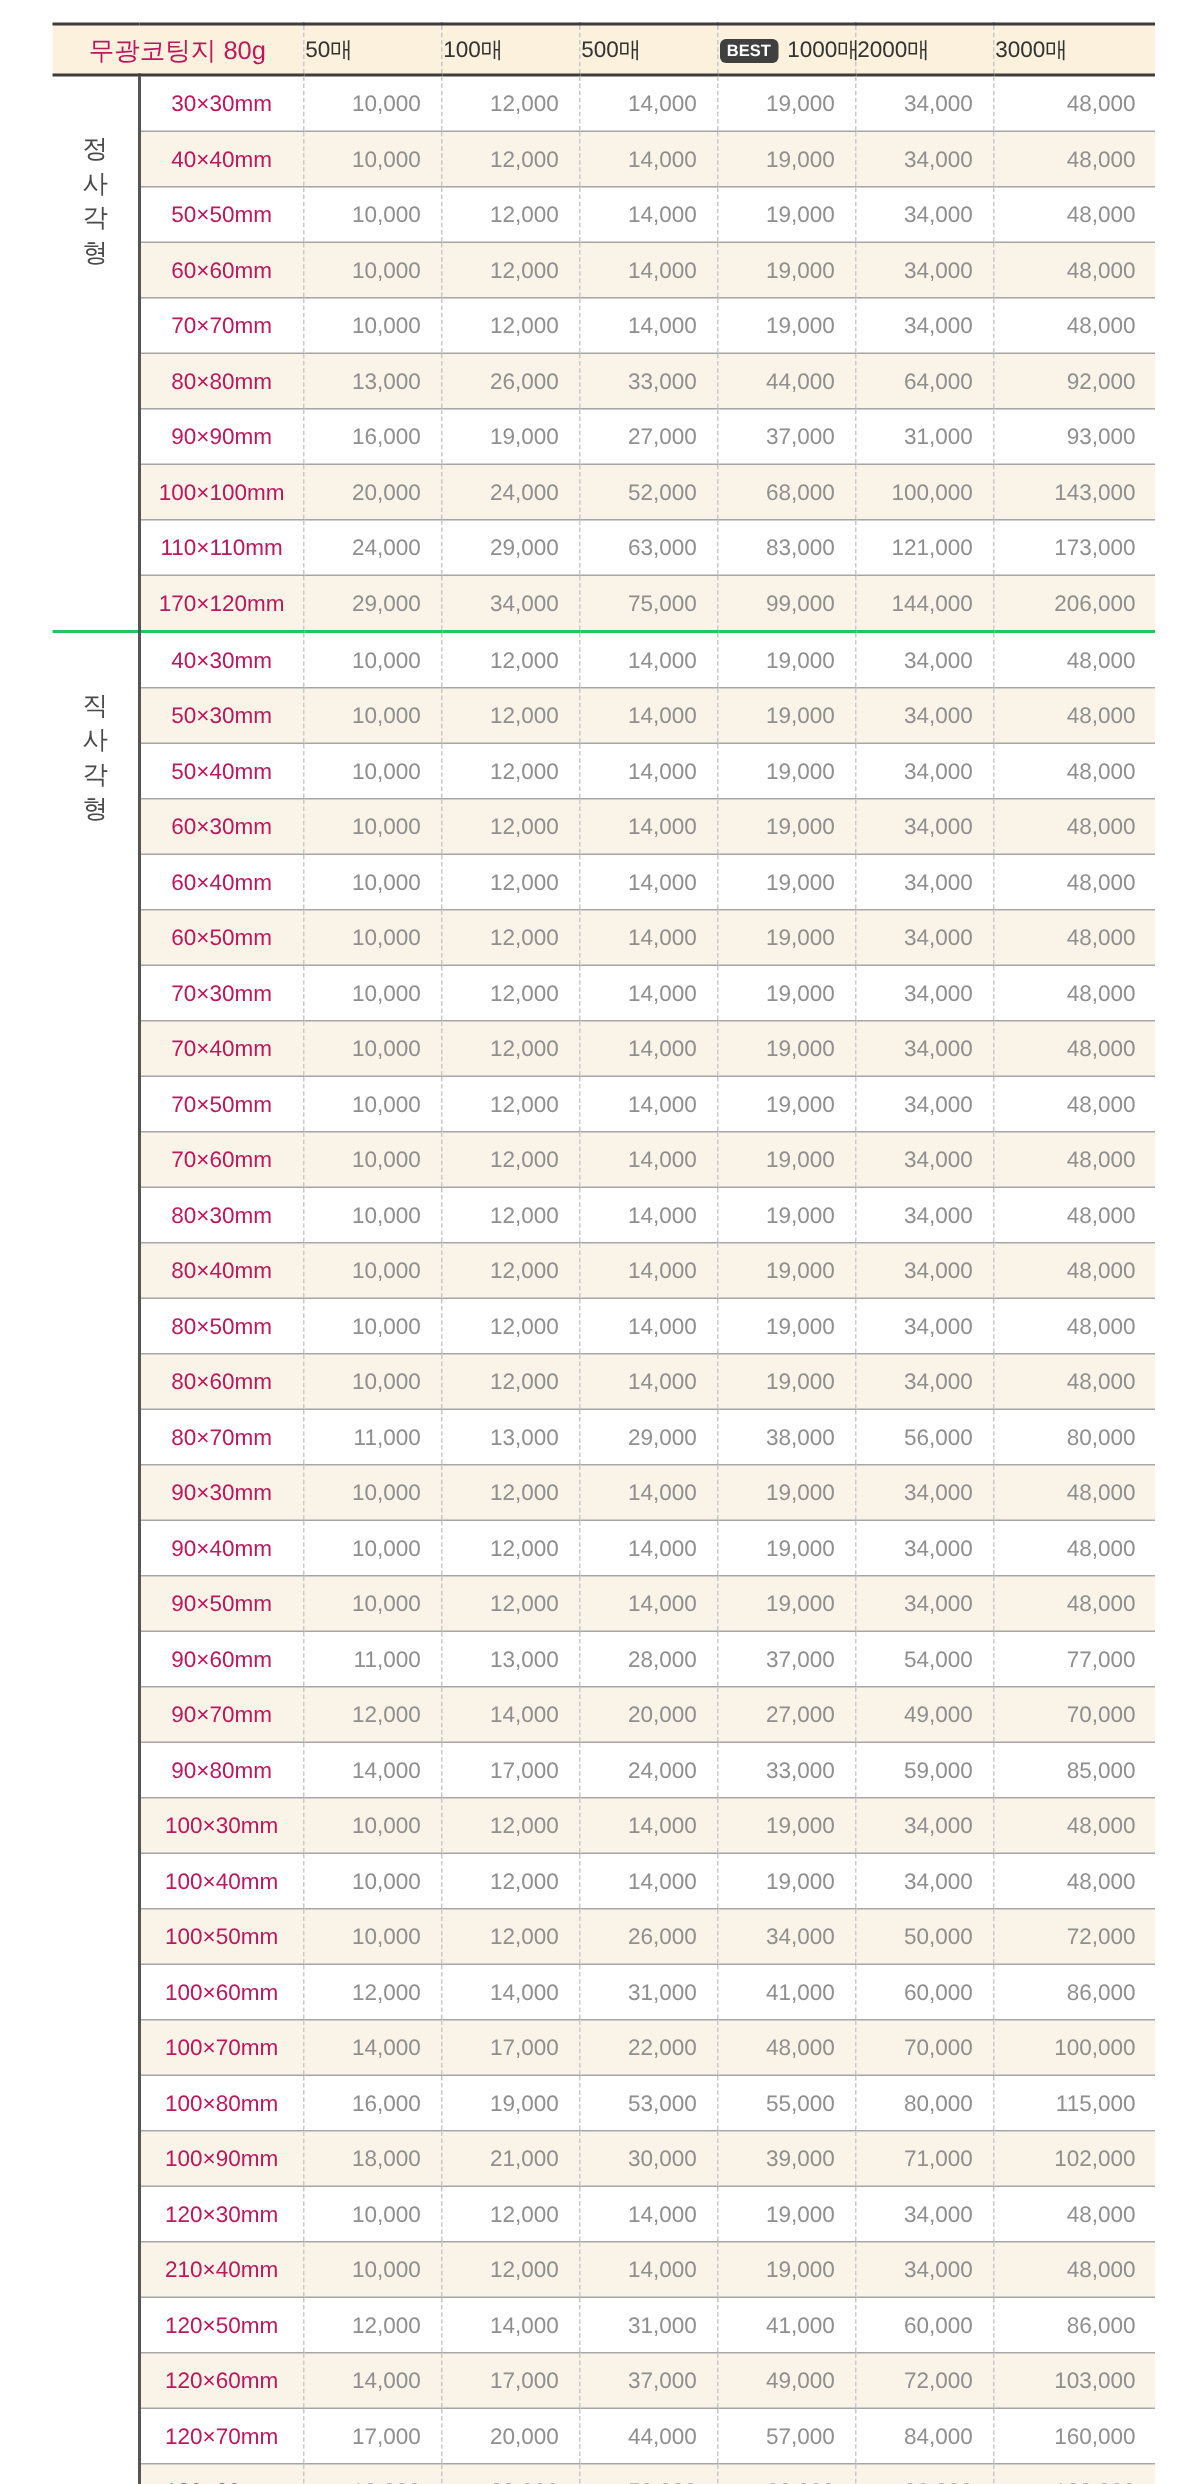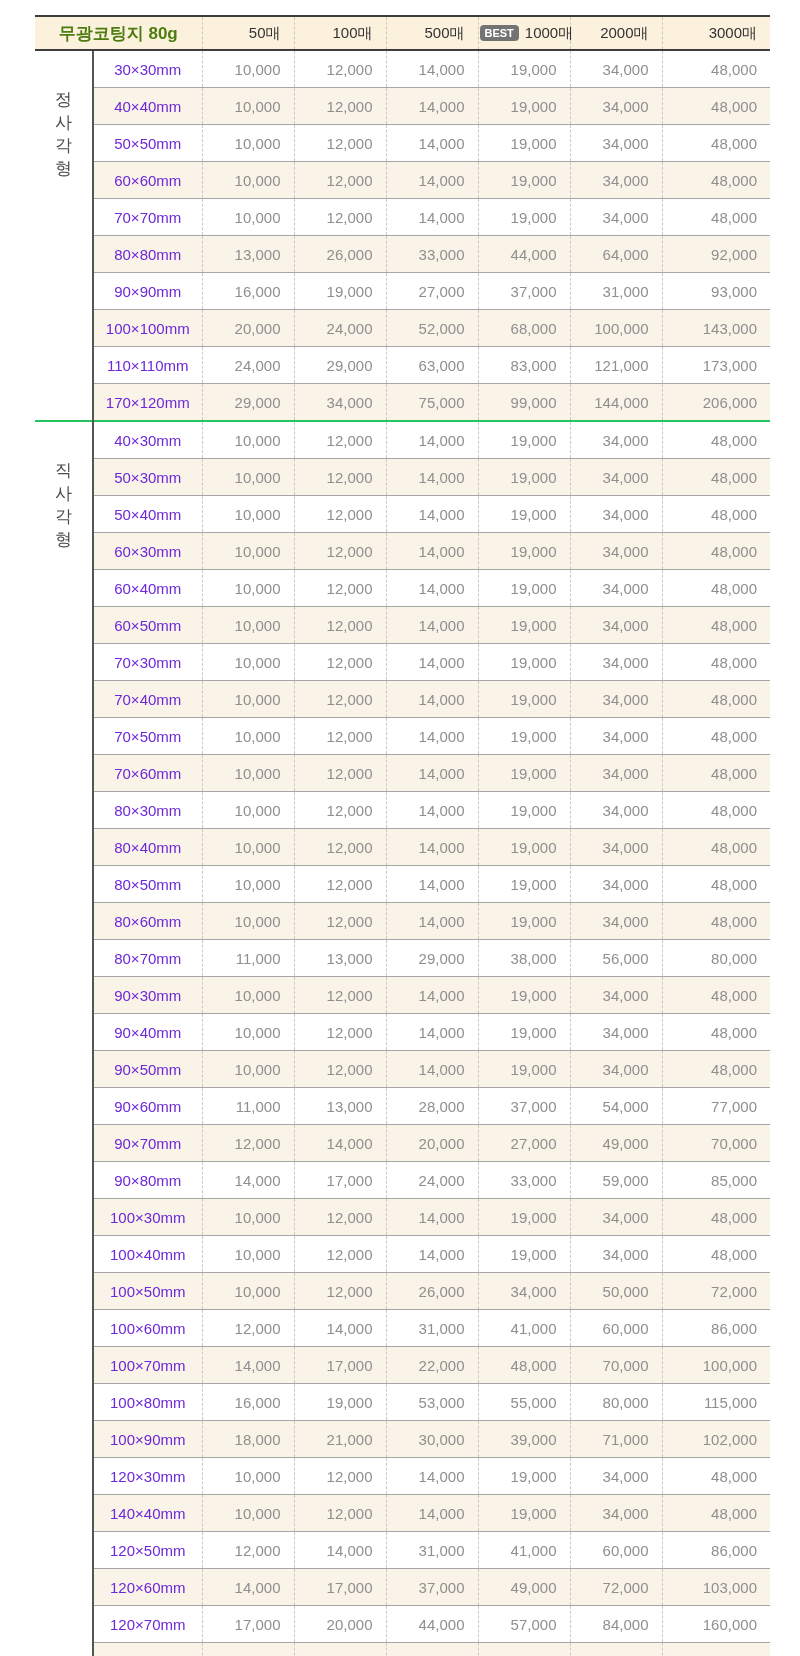--- a/index.html
+++ b/index.html
@@ -26,35 +26,35 @@
   }
   
   thead th {
     height: 30px;
     background: #fbf1dd;
     border-bottom: 2px solid #3d3d3d;
     font-weight: normal;
   }
   th.title-cell {
     text-align: center;
-    font-weight: bold;
+    font-weight: normal;
     font-size: 17px;
-    color: #4d7c0f;
+    color: #be185d;
   }
   th.qty {
-    text-align: right;
+    text-align: left;
     padding-right: 13px;
     font-size: 15px;
     color: #333333;
     border-left: 1px dashed #c9c9c9;
     white-space: nowrap;
   }
   .best-badge {
     display: inline-block;
-    background: #737373;
+    background: #404040;
     color: #ffffff;
     font-size: 11px;
     font-weight: bold;
     line-height: 1;
     padding: 3px 5px 2px 5px;
     border-radius: 4px;
     margin-right: 6px;
     vertical-align: 1px;
   }
   
@@ -74,21 +74,21 @@
   }
   td.group .vert {
     writing-mode: vertical-rl;
     text-orientation: upright;
     letter-spacing: 6px;
     font-size: 17px;
     color: #4a4a4a;
   }
   td.size {
     text-align: center;
-    color: #6d28d9;
+    color: #be185d;
   }
   td.price {
     text-align: right;
     padding-right: 13px;
     color: #8f8f8f;
     border-left: 1px dashed #c9c9c9;
   }
   tr.stripe td.size, tr.stripe td.price {
     background: #faf3e8;
   }
@@ -485,21 +485,21 @@
         <tr class="">
           <td class="size">120×30mm</td>
           <td class="price">10,000</td>
           <td class="price">12,000</td>
           <td class="price">14,000</td>
           <td class="price">19,000</td>
           <td class="price">34,000</td>
           <td class="price">48,000</td>
         </tr>
         <tr class="stripe">
-          <td class="size">140×40mm</td>
+          <td class="size">210×40mm</td>
           <td class="price">10,000</td>
           <td class="price">12,000</td>
           <td class="price">14,000</td>
           <td class="price">19,000</td>
           <td class="price">34,000</td>
           <td class="price">48,000</td>
         </tr>
         <tr class="">
           <td class="size">120×50mm</td>
           <td class="price">12,000</td>

